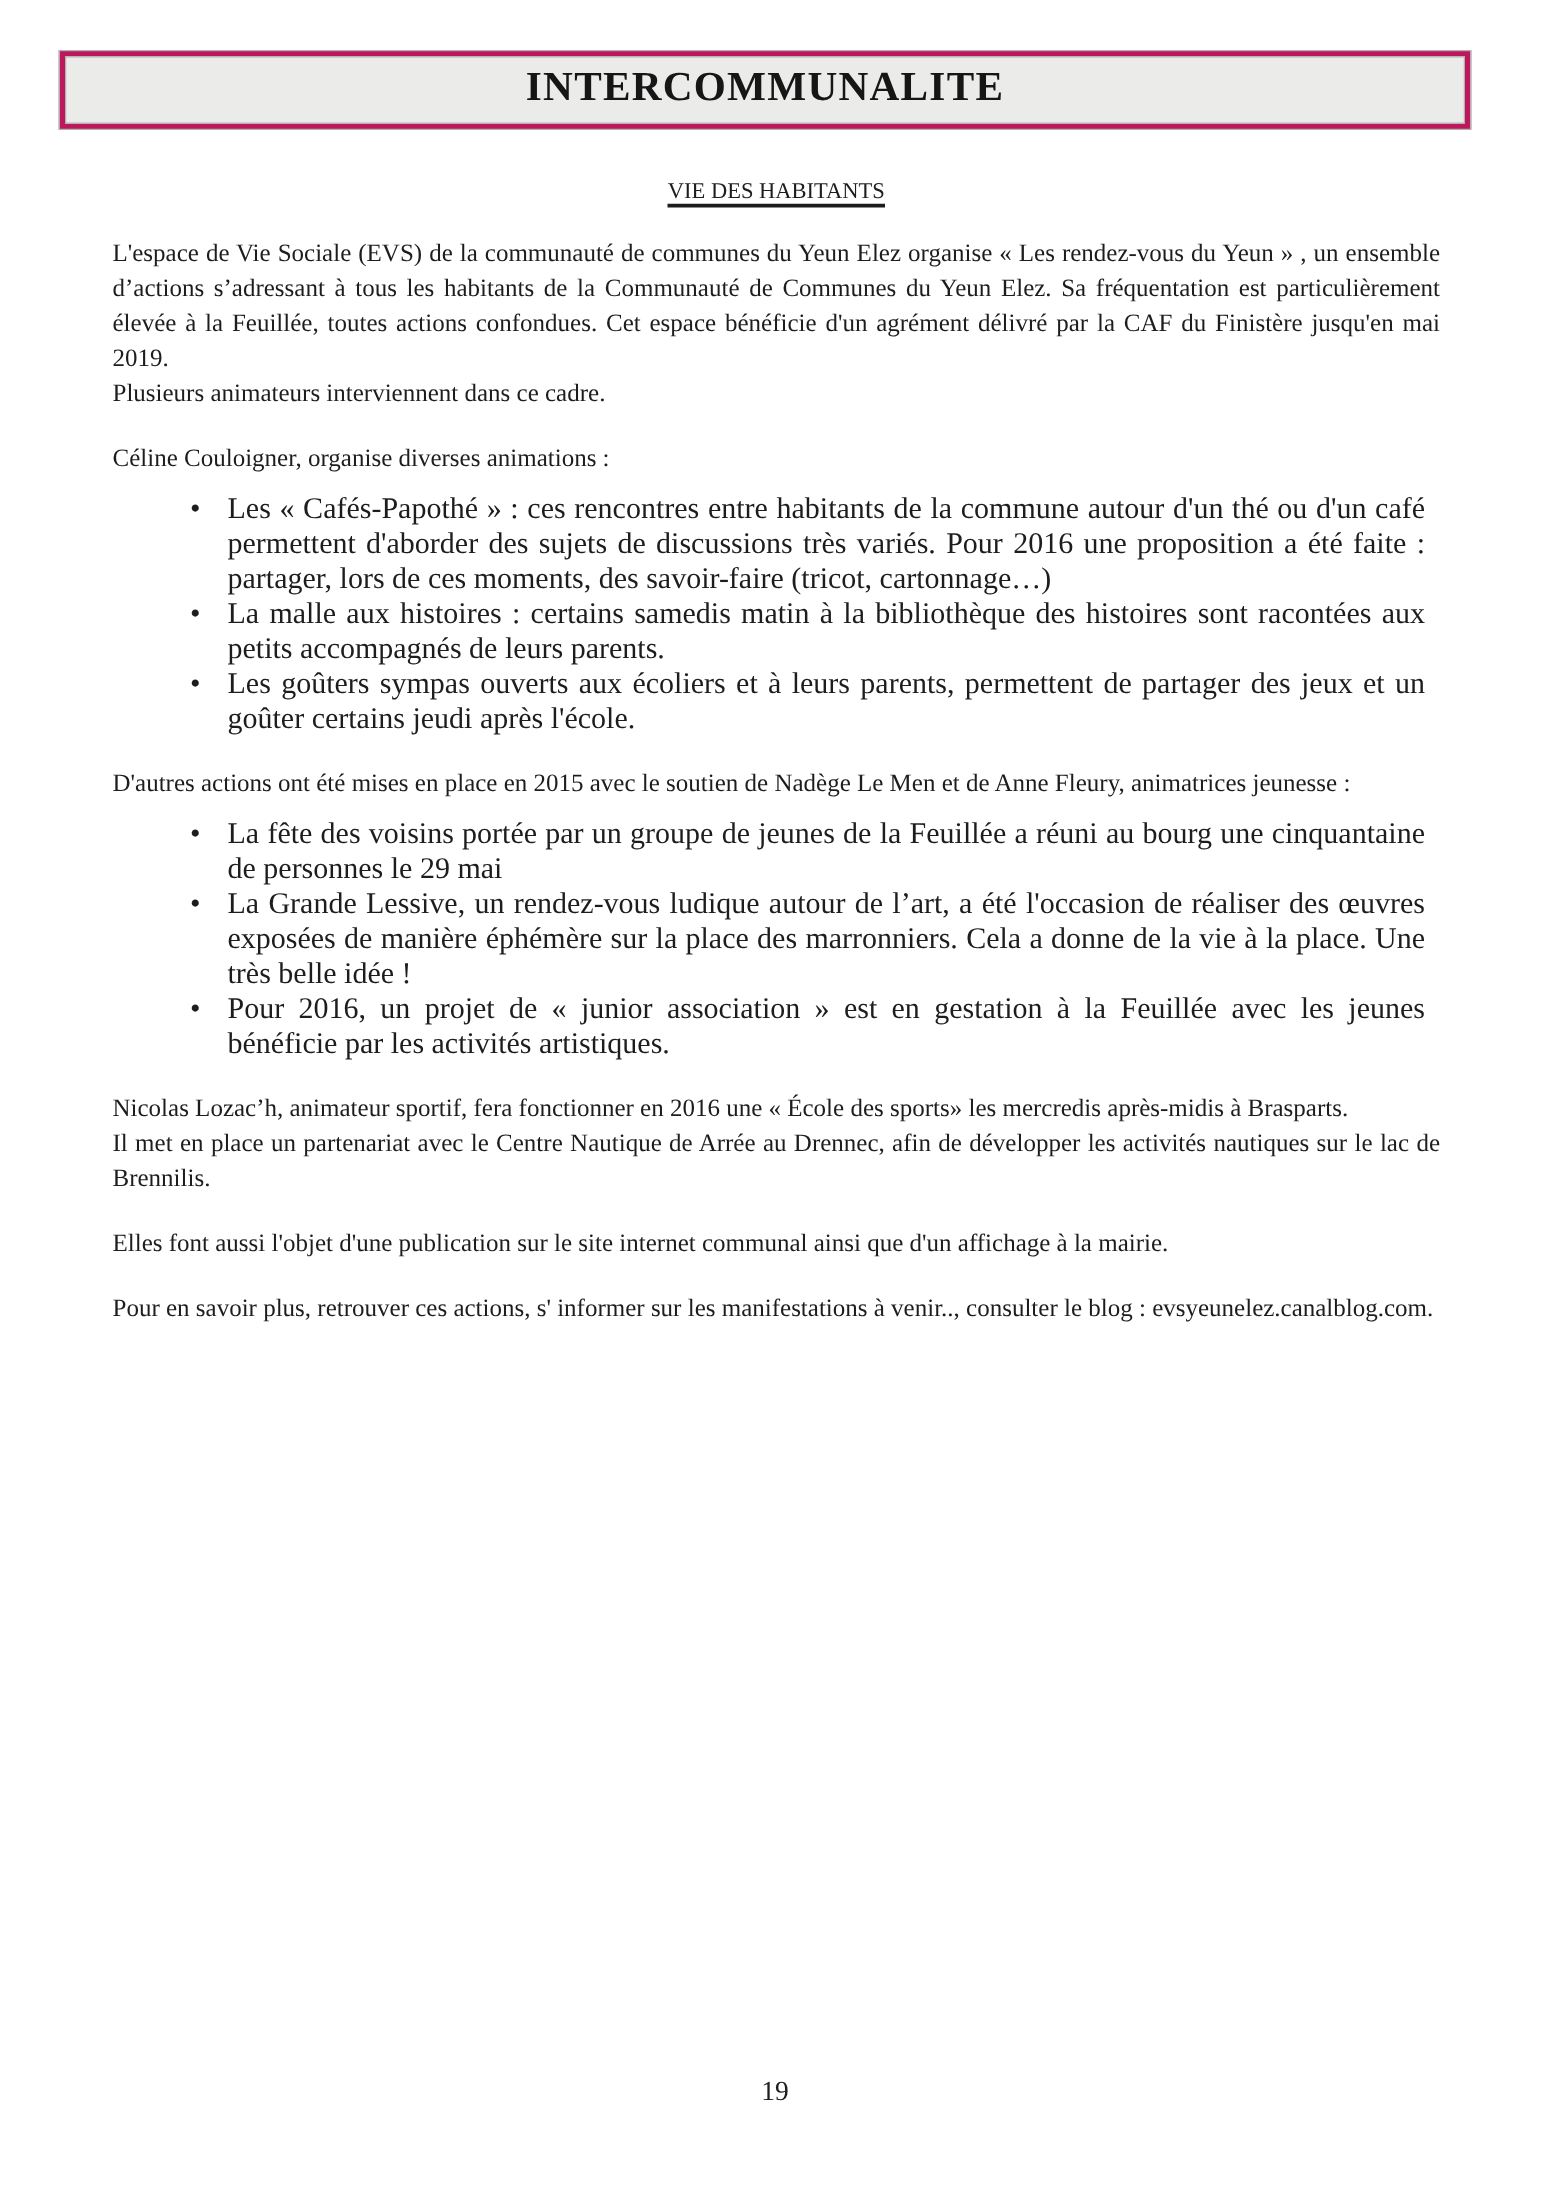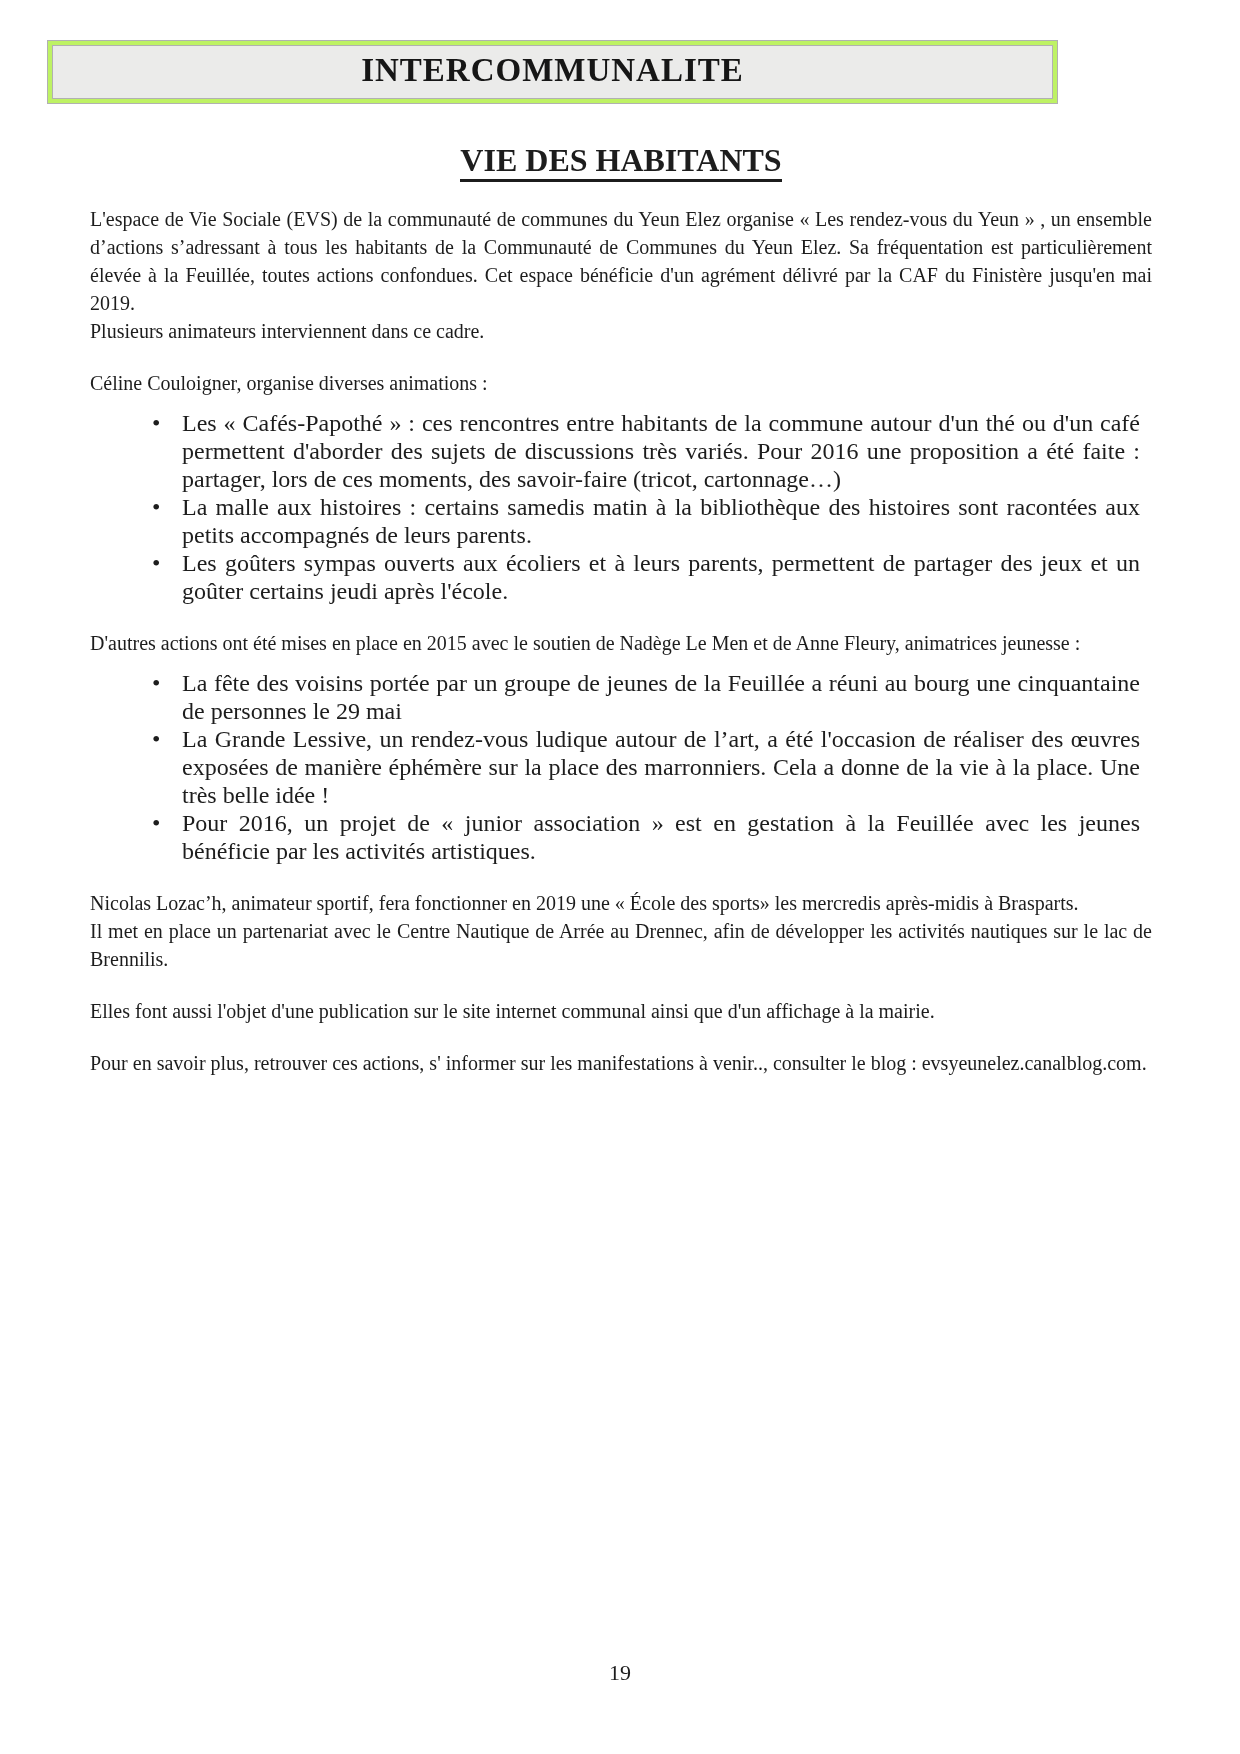--- a/index.html
+++ b/index.html
@@ -3,36 +3,36 @@
 <meta charset="utf-8">
 <style>
   html, body { margin:0; padding:0; background:#ffffff; }
   body { font-family:"Liberation Serif", serif; color:#1d1d1d; }
   .page {
     position:relative; width:1240px; height:1754px;
     background:#ffffff; overflow:hidden;
   }
   
   .banner-outer {
-    position:absolute; left:47px; top:40px; width:1011px;
+    position:absolute; left:47px; top:40px; width:1130px;
     box-sizing:border-box; border:1px solid #b1b1b1;
-    background:#bef264; padding:4px;
+    background:#be185d; padding:4px;
   }
   .banner-inner {
     border:1px solid #b1b1b1; background:#ebebea;
     text-align:center; padding:6px 0 9px 0;
   }
   .banner-title {
     margin:0; font-size:33px; font-weight:bold; letter-spacing:1px;
     color:#161616;
   }
   
   .content { position:absolute; left:90px; top:142px; width:1062px; }
   .section-title {
-    text-align:center; margin:0 0 26px 0; font-size:32px; font-weight:bold;
+    text-align:center; margin:0 0 26px 0; font-size:18px; font-weight:normal;
   }
   .section-title span { border-bottom:3px solid #1c1c1c; padding-bottom:1px; }
   p {
     margin:0; text-align:justify;
     font-size:20px; line-height:28px;
   }
   .gap { margin-top:24px; }
   ul.bullets { margin:12px; padding:0 0 0 80px; list-style:none; }
   ul.bullets li {
     position:relative; text-align:justify;
@@ -73,21 +73,21 @@
         <li>Les goûters sympas ouverts aux écoliers et à leurs parents, permettent de partager des jeux et  un goûter certains jeudi après l'école.</li>
       </ul>
 
     <p class="gap">D'autres actions ont été mises en place en 2015 avec le soutien de Nadège Le Men et de Anne Fleury, animatrices jeunesse :</p>
     <ul class="bullets">
         <li>La fête des voisins portée par un groupe de jeunes de la Feuillée a réuni au bourg une cinquantaine de personnes le 29 mai</li>
         <li>La Grande Lessive, un rendez-vous ludique autour de l’art, a été l'occasion de réaliser des œuvres exposées de manière éphémère sur la place des marronniers. Cela a donne de la vie à la place. Une très belle idée !</li>
         <li>Pour 2016, un projet de « junior  association » est en gestation à la Feuillée avec les jeunes bénéficie par les activités artistiques.</li>
       </ul>
 
-    <p class="gap">Nicolas Lozac’h, animateur sportif, fera fonctionner en 2019 une « École des sports»  les mercredis après-midis à Brasparts.</p>
+    <p class="gap">Nicolas Lozac’h, animateur sportif, fera fonctionner en 2016 une « École des sports»  les mercredis après-midis à Brasparts.</p>
     <p>Il met en place un partenariat avec le Centre Nautique de Arrée au Drennec, afin de développer les activités nautiques sur le lac de Brennilis.</p>
 
     <p class="gap">Elles font aussi l'objet d'une publication sur le site internet communal ainsi que d'un affichage à la mairie.</p>
 
     <p class="gap">Pour en savoir plus, retrouver ces actions, s' informer sur les manifestations à venir.., consulter le blog  : evsyeunelez.canalblog.com.</p>
 
   </div>
 
   <div class="page-number">19</div>
 

